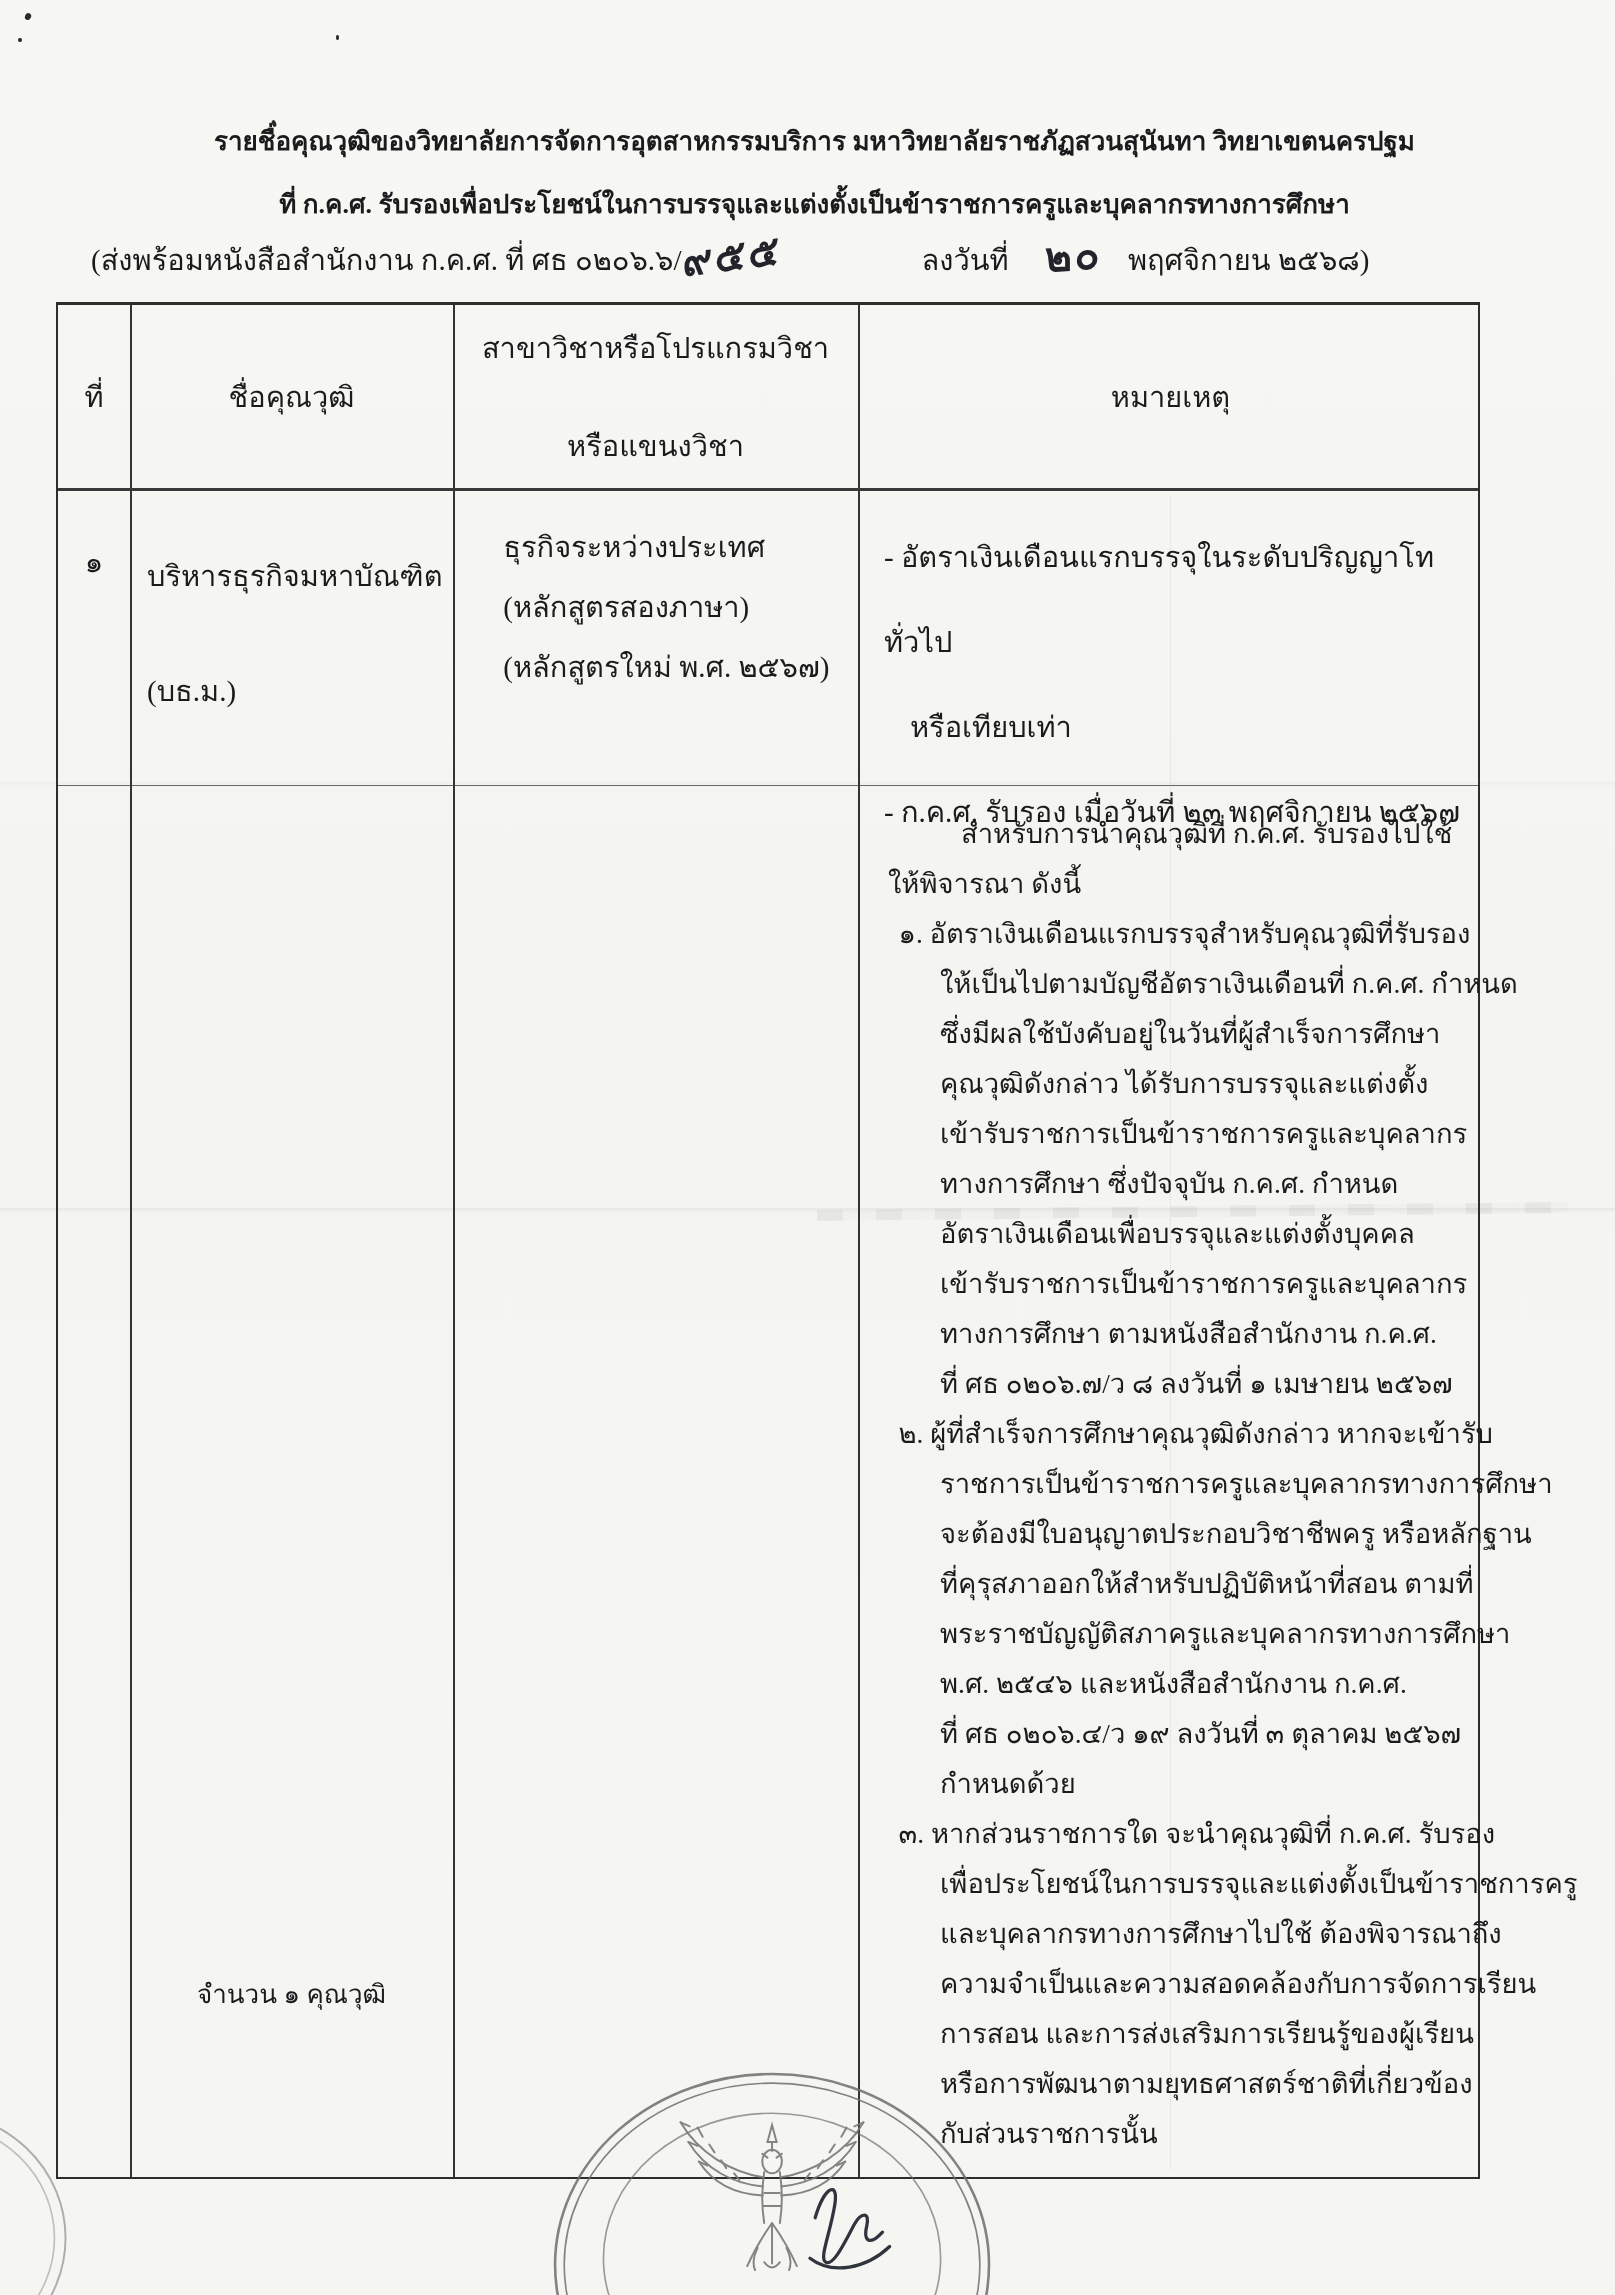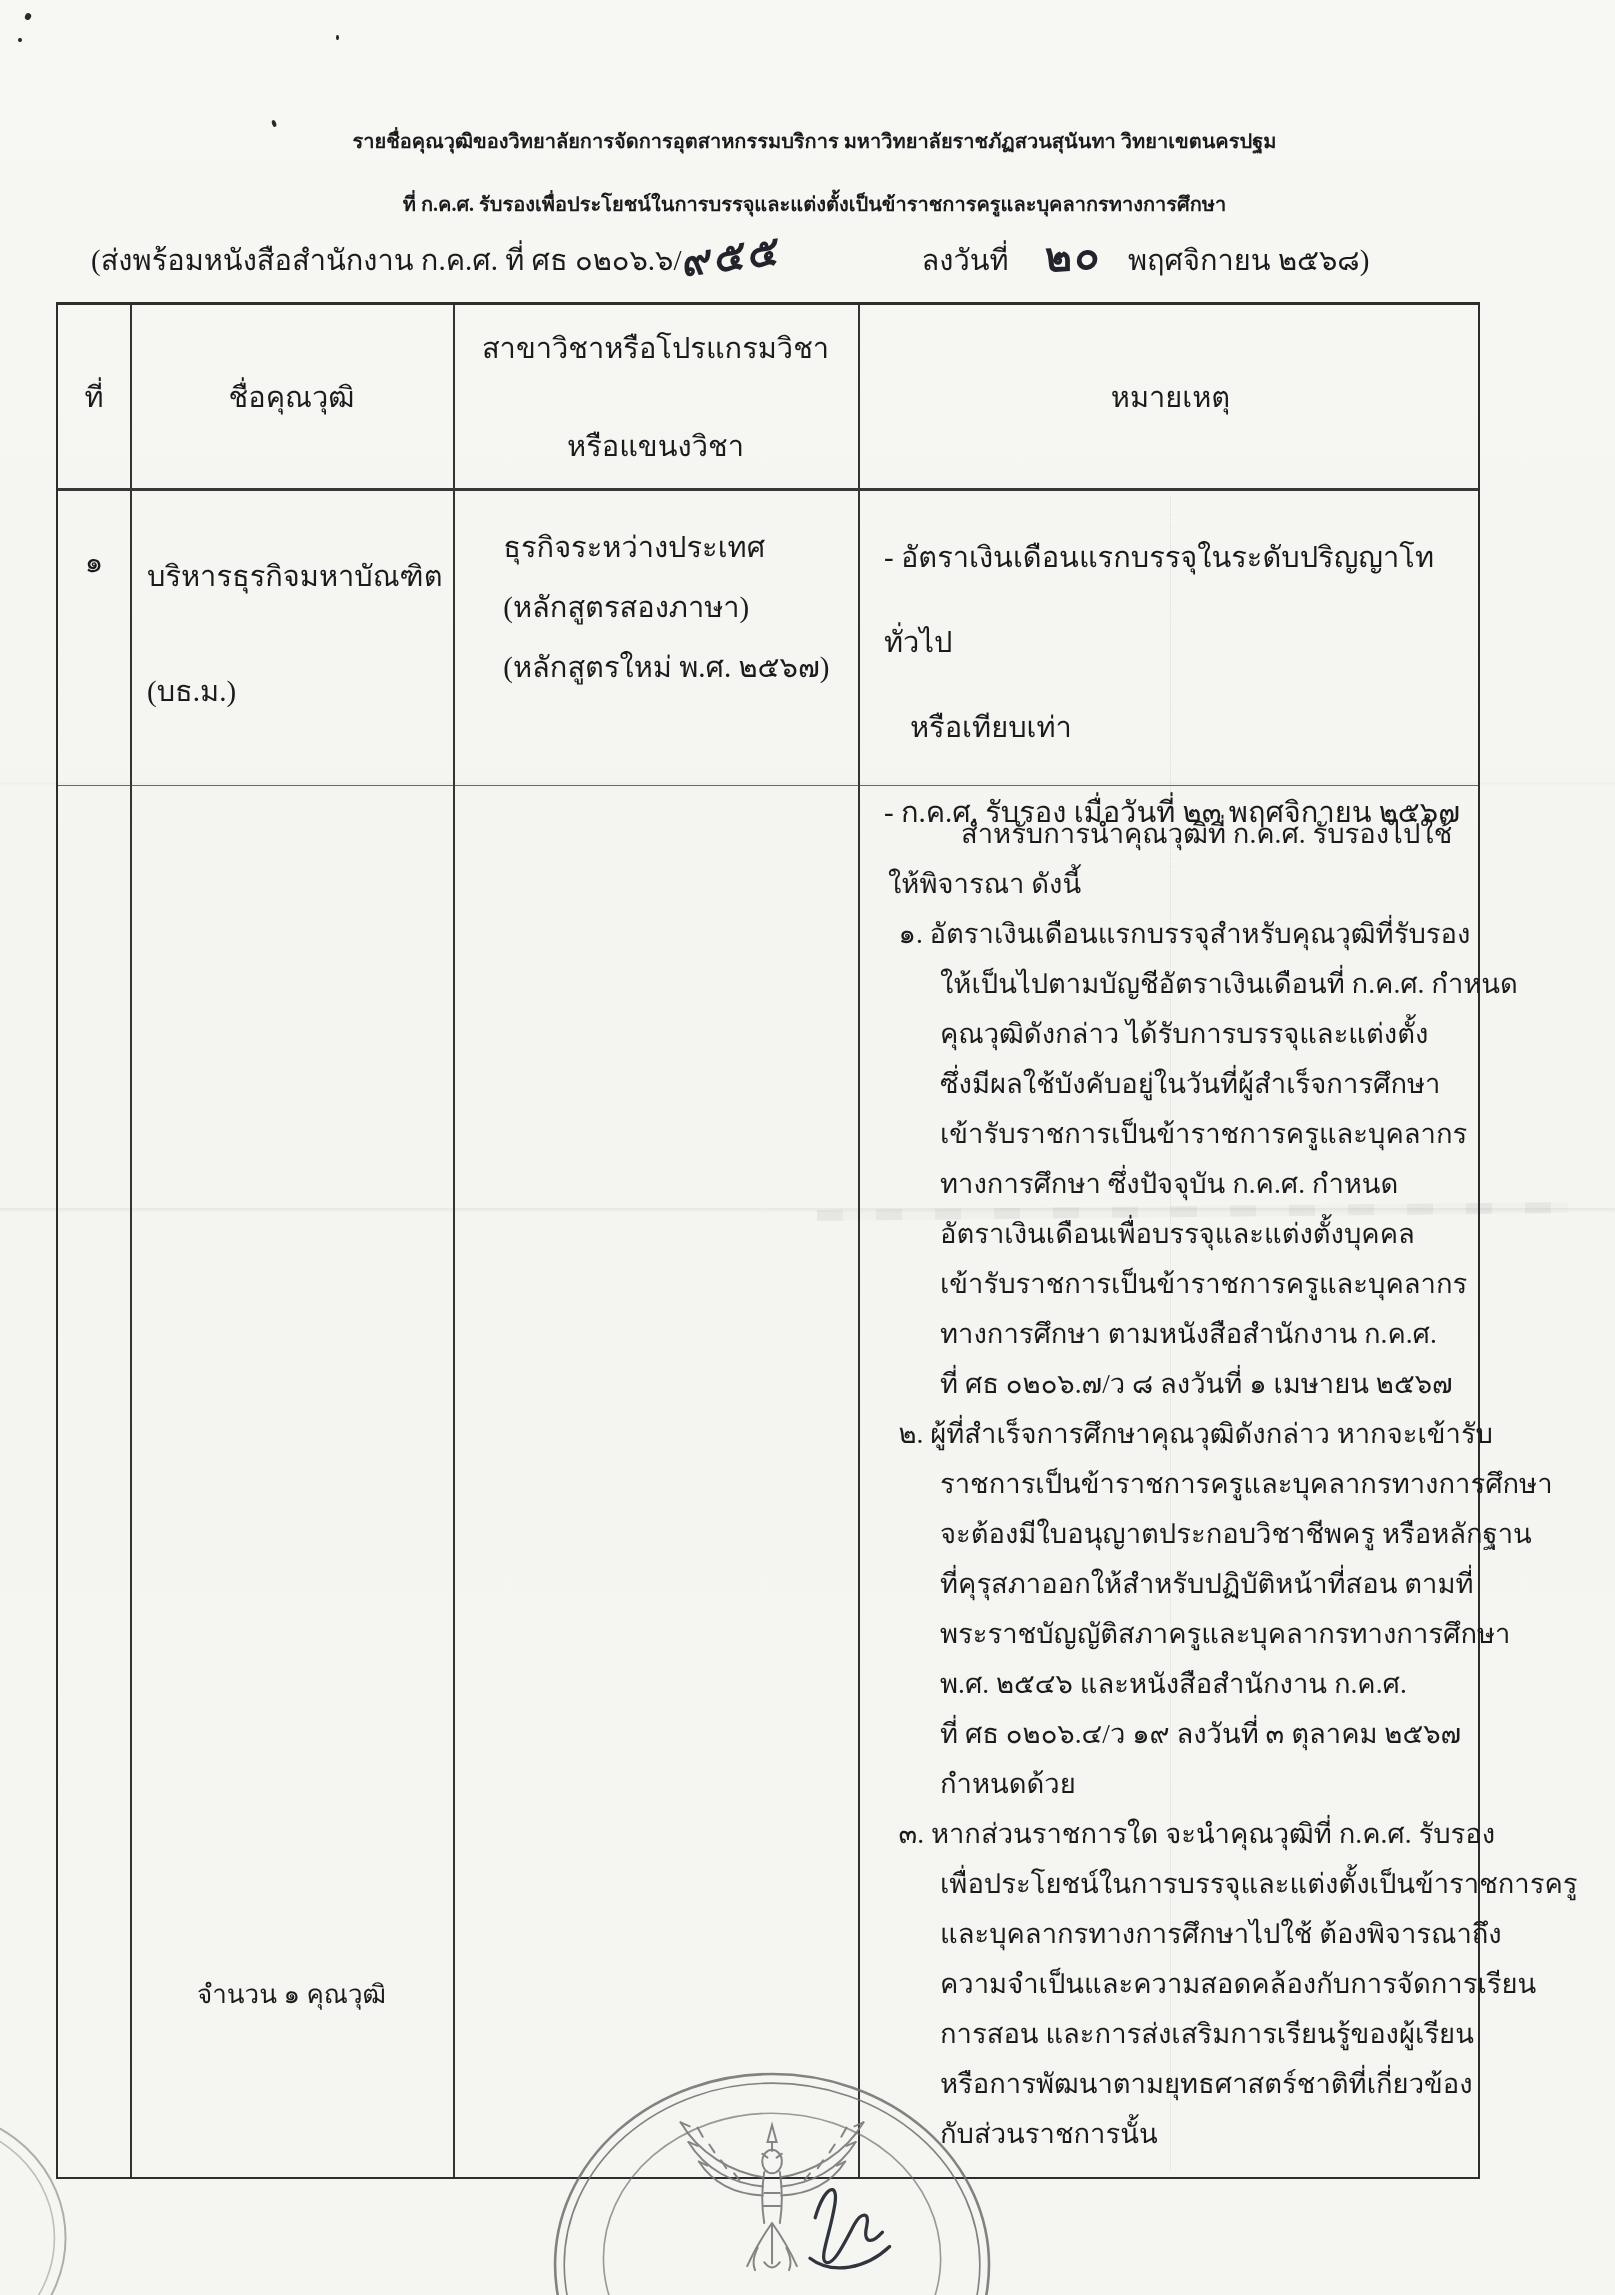--- a/index.html
+++ b/index.html
@@ -15,21 +15,21 @@
   .speck{position:absolute;background:#2a2a2a;border-radius:50%;}
   .crease-h{position:absolute;left:0;width:100%;height:5.2px;
     background:linear-gradient(180deg,rgba(0,0,0,0.055),rgba(0,0,0,0));}
   .crease-wave{position:absolute;height:10.5px;transform:skewY(-0.6deg);
     background:repeating-linear-gradient(90deg,rgba(0,0,0,0.06) 0 26px,rgba(0,0,0,0.015) 26px 59px);
     filter:blur(0.7px);}
   .fold-v{position:absolute;width:0;border-left:1.3px dotted rgba(60,60,60,0.14);}
 
   
   .doc-header{position:absolute;left:0;top:110px;width:100%;text-align:center;}
-  .title-line{font-size:20px;font-weight:bold;line-height:63px;white-space:nowrap;margin-left:13px;}
+  .title-line{font-size:26px;font-weight:bold;line-height:63px;white-space:nowrap;margin-left:13px;}
   .ref-line{position:absolute;left:91px;top:223px;width:1438px;font-size:29px;white-space:nowrap;}
   .hand{font-family:"DejaVu Serif","Liberation Serif",serif;
     display:inline-block;font-size:41px;color:#23242b;
     transform:rotate(-7deg) skewX(-6deg);font-weight:bold;letter-spacing:2.6px;}
   .hand-day{transform:rotate(-4deg) skewX(-4deg);}
   .gap1{display:inline-block;width:140px;}
   .gap2{display:inline-block;width:36px;}
   .gap3{display:inline-block;width:26px;}
 
   
@@ -111,22 +111,22 @@
         <div>- อัตราเงินเดือนแรกบรรจุในระดับปริญญาโททั่วไป</div>
         <div class="cont2">หรือเทียบเท่า</div>
         <div>- ก.ค.ศ. รับรอง เมื่อวันที่ ๒๓ พฤศจิกายน ๒๕๖๗</div>
       </div>
 
     <div class="cell notes" style="left:800px;top:480px;width:625px;height:1396px;">
         <div class="ind">สำหรับการนำคุณวุฒิที่ ก.ค.ศ. รับรองไปใช้</div>
         <div>ให้พิจารณา ดังนี้</div>
         <div class="num">๑. อัตราเงินเดือนแรกบรรจุสำหรับคุณวุฒิที่รับรอง</div>
         <div class="cont">ให้เป็นไปตามบัญชีอัตราเงินเดือนที่ ก.ค.ศ. กำหนด</div>
+        <div class="cont">ซึ่งมีผลใช้บังคับอยู่ในวันที่ผู้สำเร็จการศึกษา</div>
         <div class="cont">คุณวุฒิดังกล่าว ได้รับการบรรจุและแต่งตั้ง</div>
-        <div class="cont">ซึ่งมีผลใช้บังคับอยู่ในวันที่ผู้สำเร็จการศึกษา</div>
         <div class="cont">เข้ารับราชการเป็นข้าราชการครูและบุคลากร</div>
         <div class="cont">ทางการศึกษา ซึ่งปัจจุบัน ก.ค.ศ. กำหนด</div>
         <div class="cont">อัตราเงินเดือนเพื่อบรรจุและแต่งตั้งบุคคล</div>
         <div class="cont">เข้ารับราชการเป็นข้าราชการครูและบุคลากร</div>
         <div class="cont">ทางการศึกษา ตามหนังสือสำนักงาน ก.ค.ศ.</div>
         <div class="cont">ที่ ศธ ๐๒๐๖.๗/ว ๘ ลงวันที่ ๑ เมษายน ๒๕๖๗</div>
         <div class="num">๒. ผู้ที่สำเร็จการศึกษาคุณวุฒิดังกล่าว หากจะเข้ารับ</div>
         <div class="cont">ราชการเป็นข้าราชการครูและบุคลากรทางการศึกษา</div>
         <div class="cont">จะต้องมีใบอนุญาตประกอบวิชาชีพครู หรือหลักฐาน</div>
         <div class="cont">ที่คุรุสภาออกให้สำหรับปฏิบัติหน้าที่สอน ตามที่</div>

